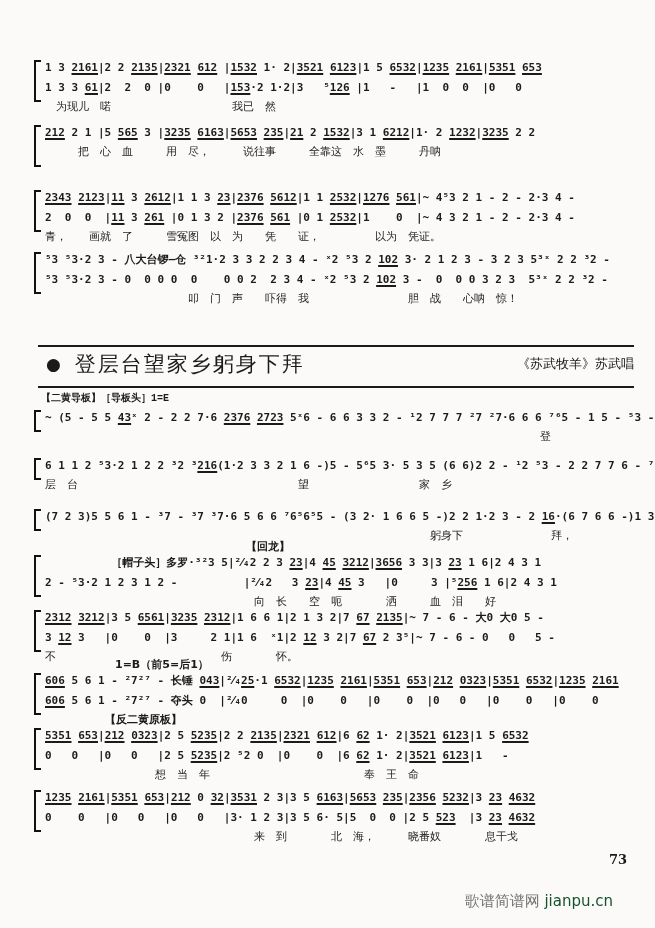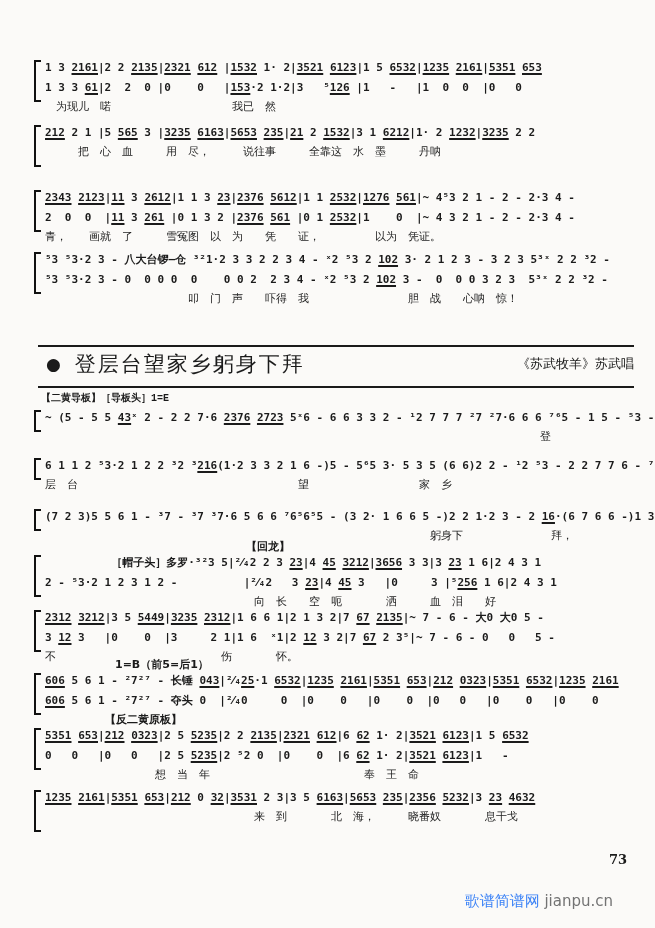--- a/index.html
+++ b/index.html
@@ -66,22 +66,22 @@
   .rule-bottom{top:386px;height:2px;}
   .title-row{position:absolute;left:46px;top:350px;width:588px;display:flex;align-items:center;}
   .bullet{font-size:17px;line-height:1;margin-right:14px;}
   .song-title{font-size:21px;font-weight:normal;letter-spacing:2px;font-family:"DejaVu Sans",sans-serif;margin:0;}
   .song-source{margin-left:auto;font-size:13px;font-family:"DejaVu Serif",serif;}
   .mode-label{position:absolute;left:41px;top:391px;font-size:10px;font-weight:bold;font-family:Liberation Mono, monospace;}
 
   
   .page-number{position:absolute;right:28px;top:852px;font-size:13px;font-weight:bold;font-family:"DejaVu Serif",serif;}
   .watermark{position:absolute;right:42px;top:892px;font-size:15px;white-space:pre;}
-  .wm-site{color:#3b82f6;}
-  .wm-domain{color:#737373;margin-top:44px;}
+  .wm-site{color:#737373;}
+  .wm-domain{color:#14532d;margin-top:44px;}
 </style>
 </head>
 <body>
 
 <div id="page">
 
   <div id="score">
       <div class="system double">
         <div class="bracket"></div>
         <div class="notes">1 3 <span class="bm">2161</span>|2 2 <span class="bm">2135</span>|<span class="bm">2321</span> <span class="bm">612</span> |<span class="bm">1532</span> 1· 2|<span class="bm">3521</span> <span class="bm">6123</span>|1 5 <span class="bm">6532</span>|<span class="bm">1235</span> <span class="bm">2161</span>|<span class="bm">5351</span> <span class="bm">653</span></div>
@@ -122,40 +122,41 @@
       </div>
       <div class="system double">
         <div class="bracket"></div>
         <div class="sys-label">【回龙】</div>
         <div class="notes">          ［帽子头］多罗·³²3 5|²⁄₄2 2 3 <span class="bm">23</span>|4 <span class="bm">45</span> <span class="bm">3212</span>|<span class="bm">3656</span> 3 3|3 <span class="bm">23</span> 1 6|2 4 3 1</div>
         <div class="notes">2 - ⁵3·2 1 2 3 1 2 -          |²⁄₄2   3 <span class="bm">23</span>|4 <span class="bm">45</span> 3   |0     3 |⁵<span class="bm">256</span> 1 6|2 4 3 1</div>
         <div class="lyrics">　　　　　　　　　　　　　　　　　　　向　长　　空　呃　　　　洒　　　血　泪　　好</div>
       </div>
       <div class="system double">
         <div class="bracket"></div>
-        <div class="notes"><span class="bm">2312</span> <span class="bm">3212</span>|3 5 <span class="bm">5449</span>|<span class="bm">3235</span> <span class="bm">2312</span>|1 6 6 1|2 1 3 2|7 <span class="bm">67</span> <span class="bm">2135</span>|~ 7 - 6 - 大0 大0 5 -</div>
+        <div class="notes"><span class="bm">2312</span> <span class="bm">3212</span>|3 5 <span class="bm">6561</span>|<span class="bm">3235</span> <span class="bm">2312</span>|1 6 6 1|2 1 3 2|7 <span class="bm">67</span> <span class="bm">2135</span>|~ 7 - 6 - 大0 大0 5 -</div>
         <div class="notes">3 <span class="bm">12</span> 3   |0    0  |3     2 1|1 6  ˣ1|2 <span class="bm">12</span> 3 2|7 <span class="bm">67</span> 2 3⁵|~ 7 - 6 - 0   0   5 -</div>
         <div class="lyrics">不　　　　　　　　　　　　　　　伤　　　　怀。</div>
       </div>
       <div class="system double">
         <div class="bracket"></div>
         <div class="sys-label">1=B（前5=后1）</div>
         <div class="notes"><span class="bm">606</span> 5 6 1 - ²7²⁷ - 长锤 <span class="bm">043</span>|²⁄₄<span class="bm">25</span>·1 <span class="bm">6532</span>|<span class="bm">1235</span> <span class="bm">2161</span>|<span class="bm">5351</span> <span class="bm">653</span>|<span class="bm">212</span> <span class="bm">0323</span>|<span class="bm">5351</span> <span class="bm">6532</span>|<span class="bm">1235</span> <span class="bm">2161</span></div>
         <div class="notes"><span class="bm">606</span> 5 6 1 - ²7²⁷ - 夺头 0  |²⁄₄0     0  |0    0   |0    0  |0   0   |0    0   |0    0   </div>
       </div>
       <div class="system double">
         <div class="bracket"></div>
         <div class="sys-label">【反二黄原板】</div>
         <div class="notes"><span class="bm">5351</span> <span class="bm">653</span>|<span class="bm">212</span> <span class="bm">0323</span>|2 5 <span class="bm">5235</span>|2 2 <span class="bm">2135</span>|<span class="bm">2321</span> <span class="bm">612</span>|6 <span class="bm">62</span> 1· 2|<span class="bm">3521</span> <span class="bm">6123</span>|1 5 <span class="bm">6532</span></div>
         <div class="notes">0   0   |0   0   |2 5 <span class="bm">5235</span>|2 ⁵2 0  |0    0  |6 <span class="bm">62</span> 1· 2|<span class="bm">3521</span> <span class="bm">6123</span>|1   -   </div>
         <div class="lyrics">　　　　　　　　　　想　当　年　　　　　　　　　　　　　　奉　王　命</div>
       </div>
       <div class="system double">
         <div class="bracket"></div>
         <div class="notes"><span class="bm">1235</span> <span class="bm">2161</span>|<span class="bm">5351</span> <span class="bm">653</span>|<span class="bm">212</span> 0 <span class="bm">32</span>|<span class="bm">3531</span> 2 3|3 5 <span class="bm">6163</span>|<span class="bm">5653</span> <span class="bm">235</span>|<span class="bm">2356</span> <span class="bm">5232</span>|3 <span class="bm">23</span> <span class="bm">4632</span></div>
+        <div class="notes">0    0   |0   0   |0   0   |3· 1 2 3|3 5 6· 5|5  0  0 |2 5 <span class="bm">523</span>  |3 <span class="bm">23</span> <span class="bm">4632</span></div>
         <div class="lyrics">　　　　　　　　　　　　　　　　　　　来　到　　　　北　海，　　　晓番奴　　　　息干戈</div>
       </div>
     </div>
 
   <div class="rule rule-top"></div>
   <div class="title-row">
     <span class="bullet">●</span>
     <h1 class="song-title">登层台望家乡躬身下拜</h1>
     <span class="song-source">《苏武牧羊》苏武唱</span>
   </div>

